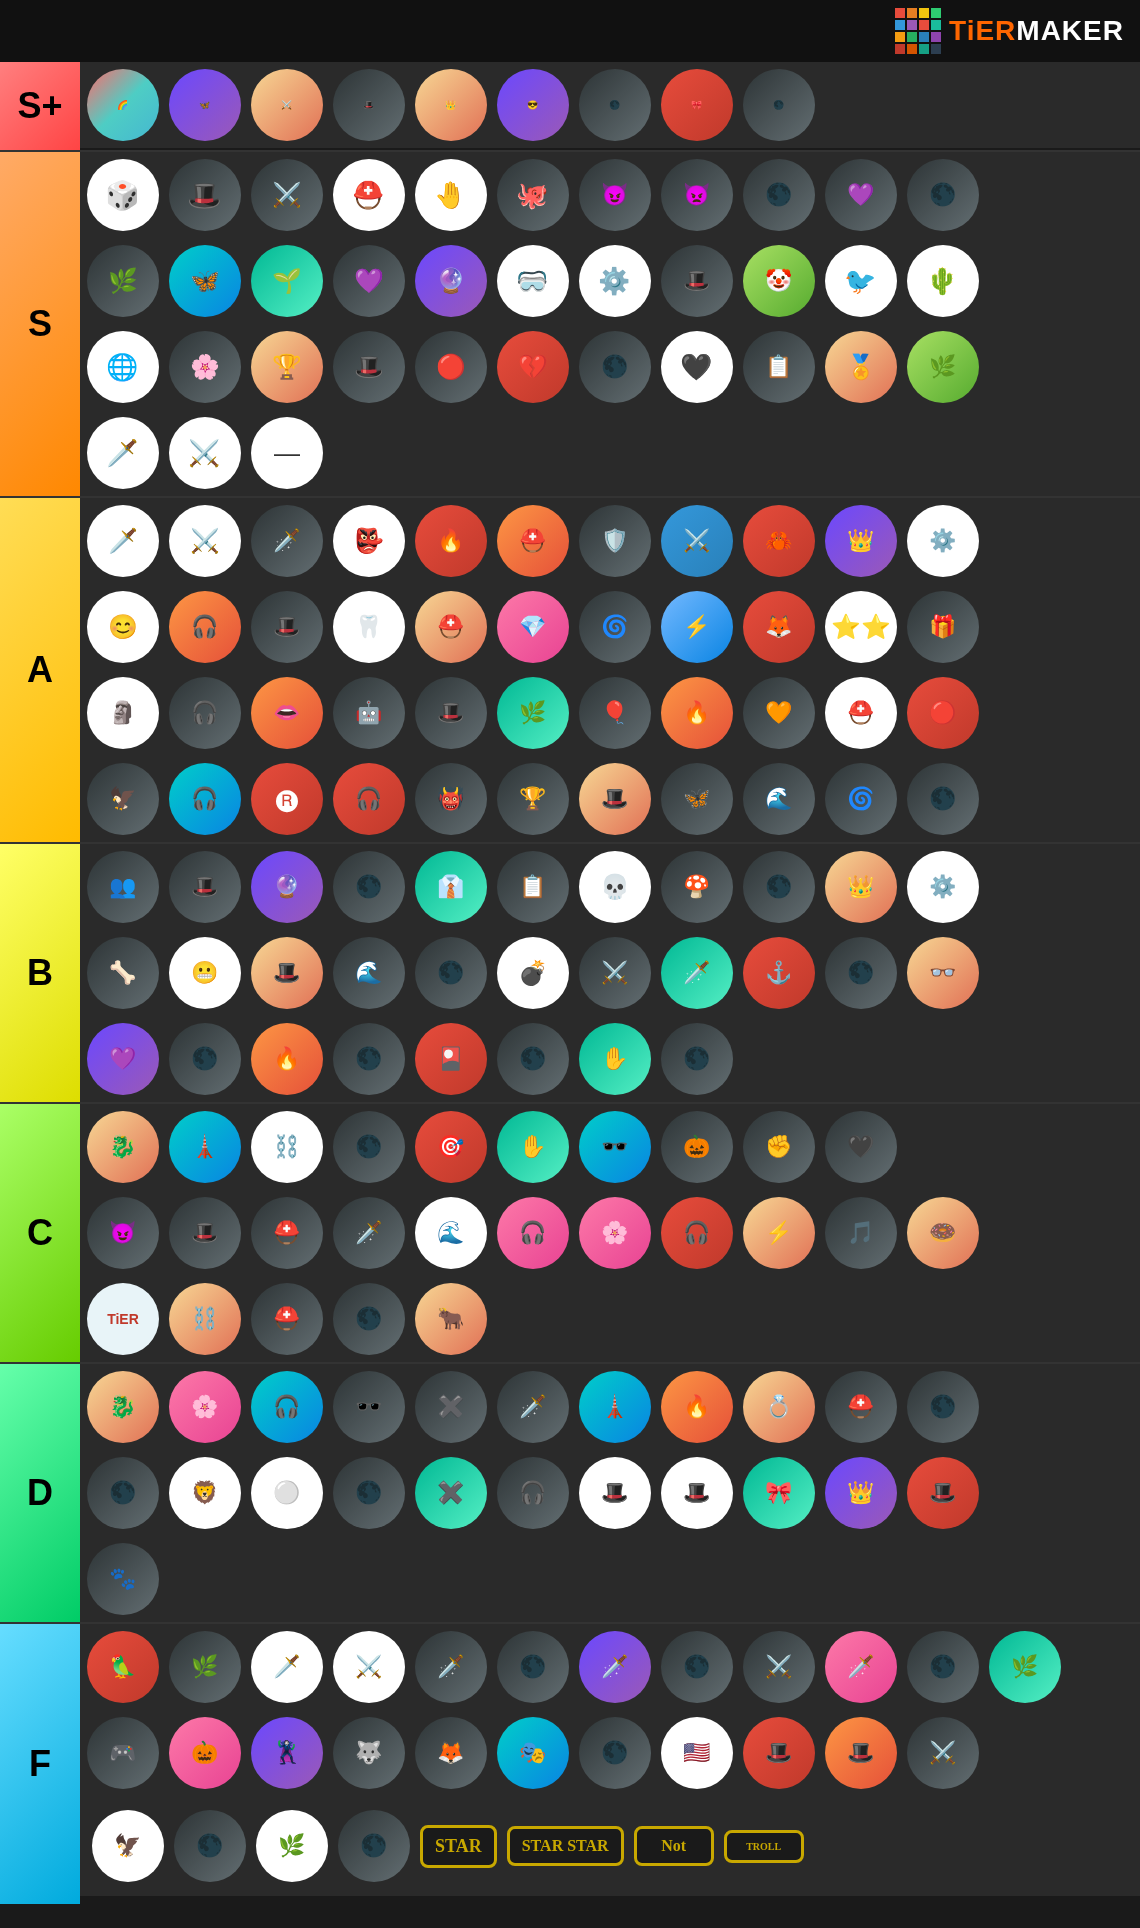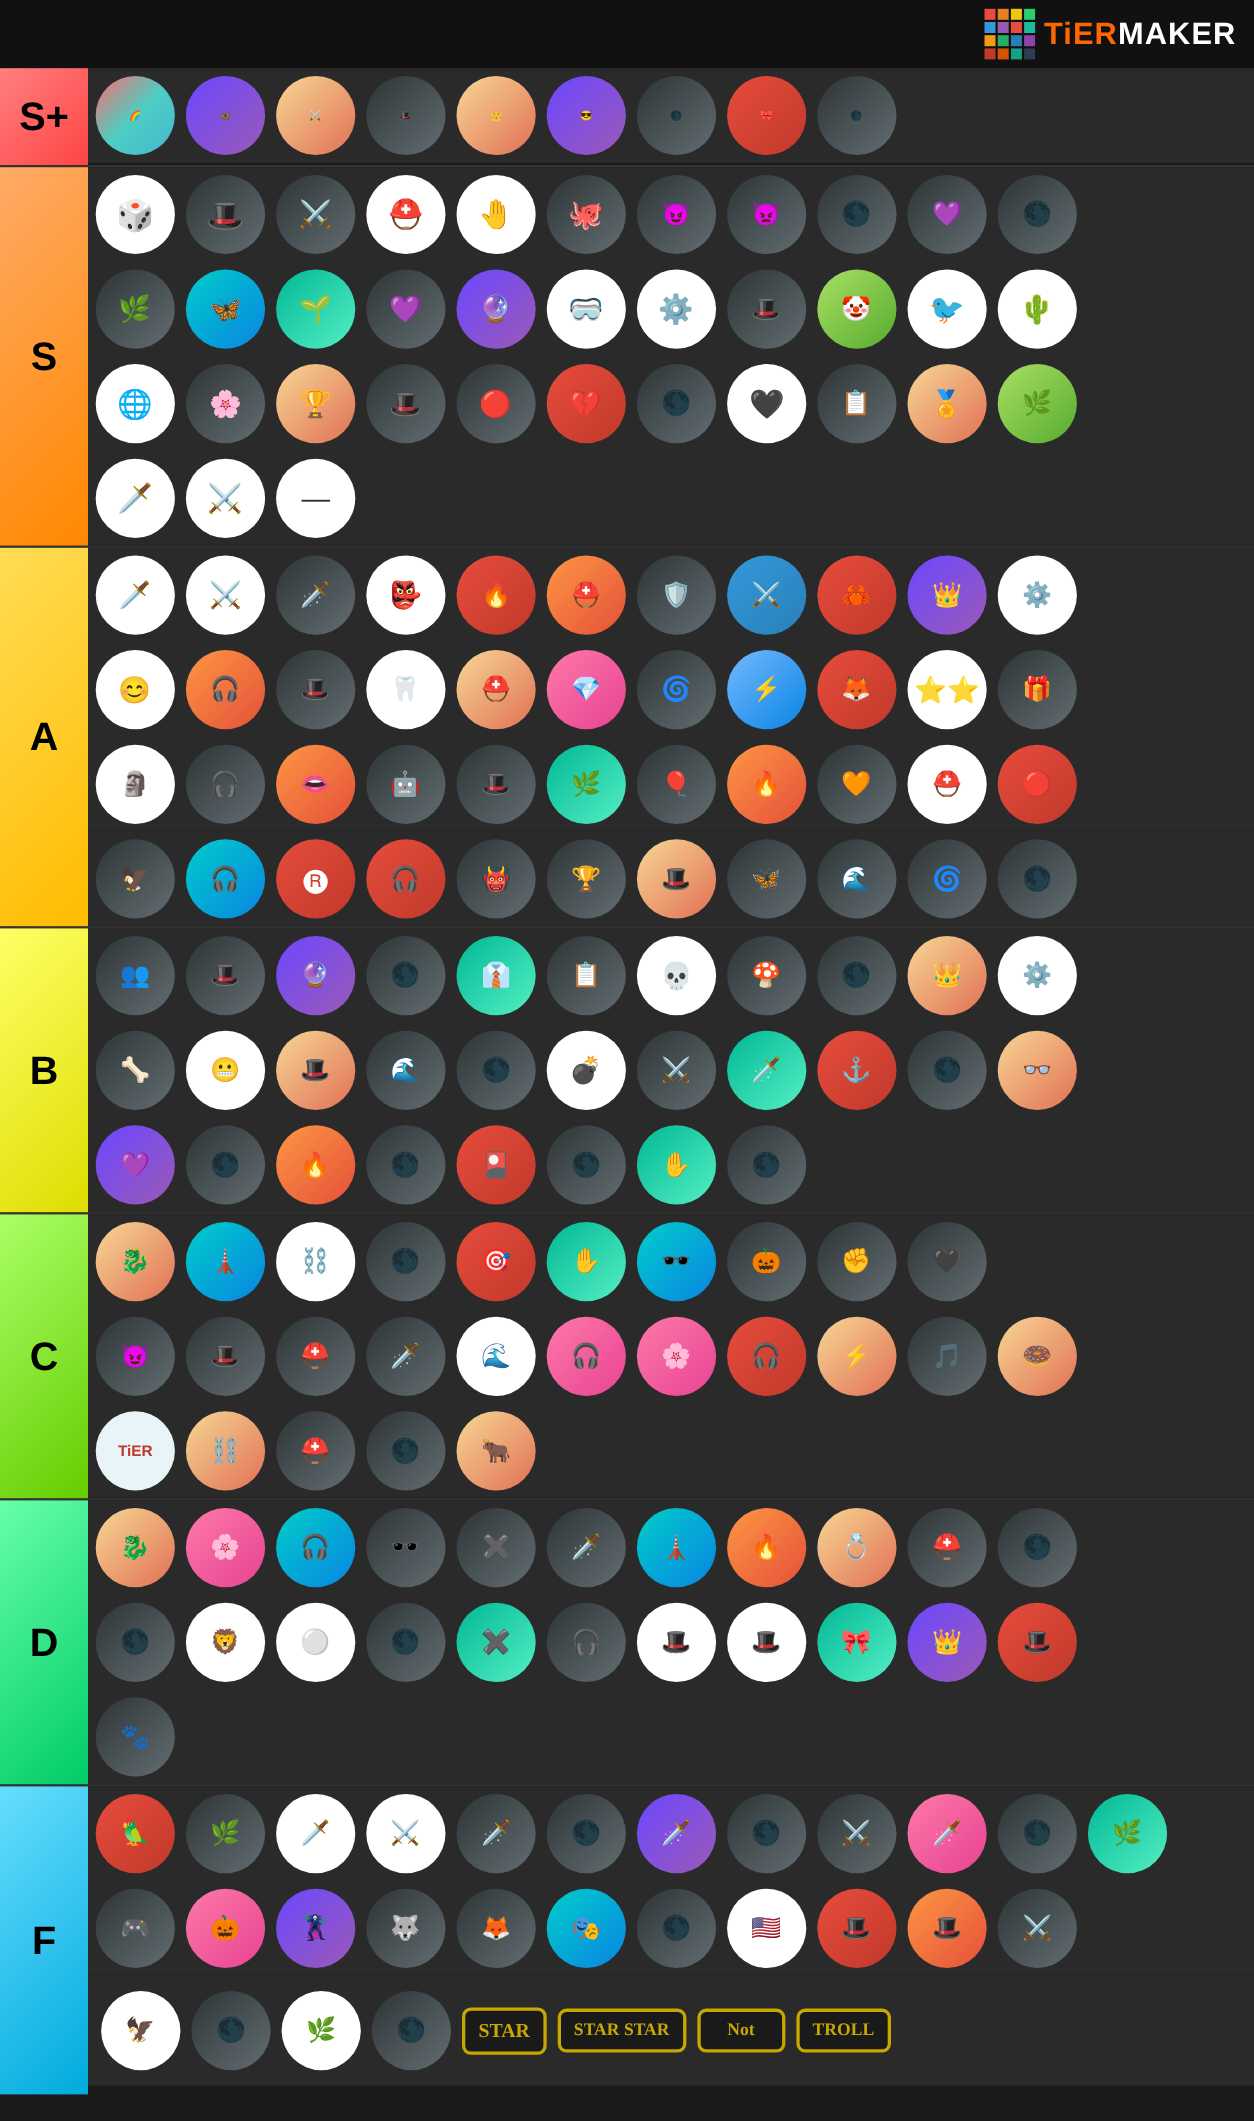--- a/index.html
+++ b/index.html
@@ -1215,20 +1215,20 @@
           <div style="display:flex; align-items:center; margin: 0 4px;">
             <div style="background:#1a1a1a; border: 3px solid #c8a800; border-radius: 8px; padding: 8px 12px; color:#c8a800; font-size:18px; font-weight:bold; font-family: Arial Black; min-width:70px; text-align:center;">STAR</div>
           </div>
           <div style="display:flex; align-items:center; margin: 0 4px;">
             <div style="background:#1a1a1a; border: 3px solid #c8a800; border-radius: 8px; padding: 8px 12px; color:#c8a800; font-size:16px; font-weight:bold; font-family: Arial Black; min-width:90px; text-align:center;">STAR STAR</div>
           </div>
           <div style="display:flex; align-items:center; margin: 0 4px;">
             <div style="background:#1a1a1a; border: 3px solid #c8a800; border-radius: 8px; padding: 8px 12px; color:#c8a800; font-size:16px; font-weight:bold; font-family: Arial Black; min-width:80px; text-align:center;">Not</div>
           </div>
           <div style="display:flex; align-items:center; margin: 0 4px;">
-            <div style="background:#1a1a1a; border: 3px solid #c8a800; border-radius: 8px; padding: 8px 12px; color:#c8a800; font-size:16px; font-weight:bold; font-family: Arial Black; min-width:80px; text-align:center;">TROLL</div>
+            <div style="background:#1a1a1a; border: 3px solid #c8a800; border-radius: 8px; padding: 8px 12px; color:#c8a800; font-size:10px; font-weight:bold; font-family: Arial Black; min-width:80px; text-align:center;">TROLL</div>
           </div>
         </div>
       </div>
     </div>
 
   </div>
 </div>
 
 </body></html>

